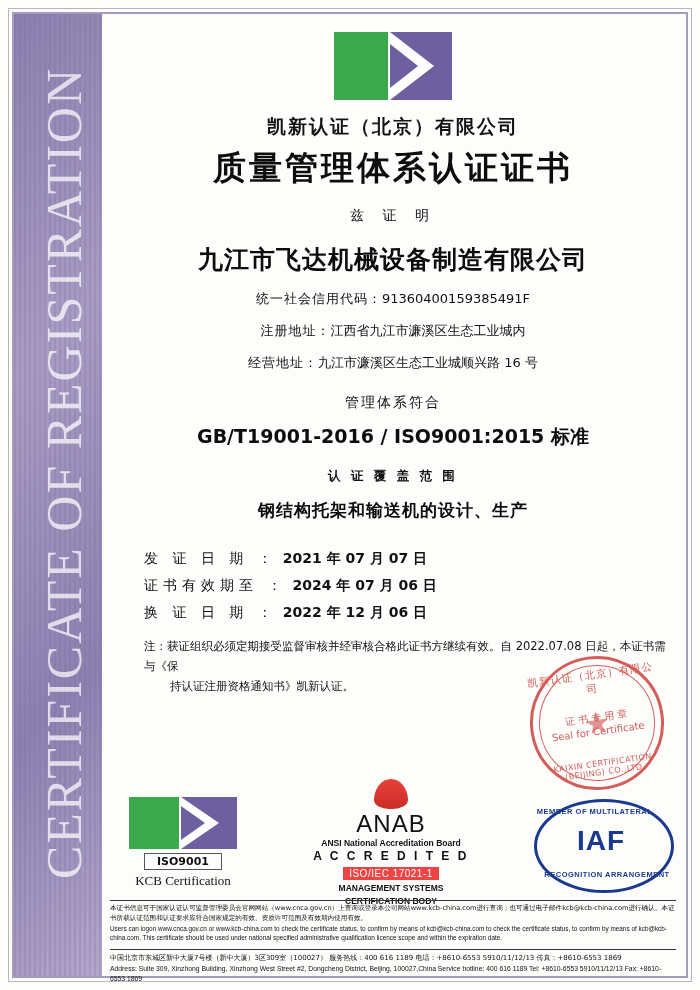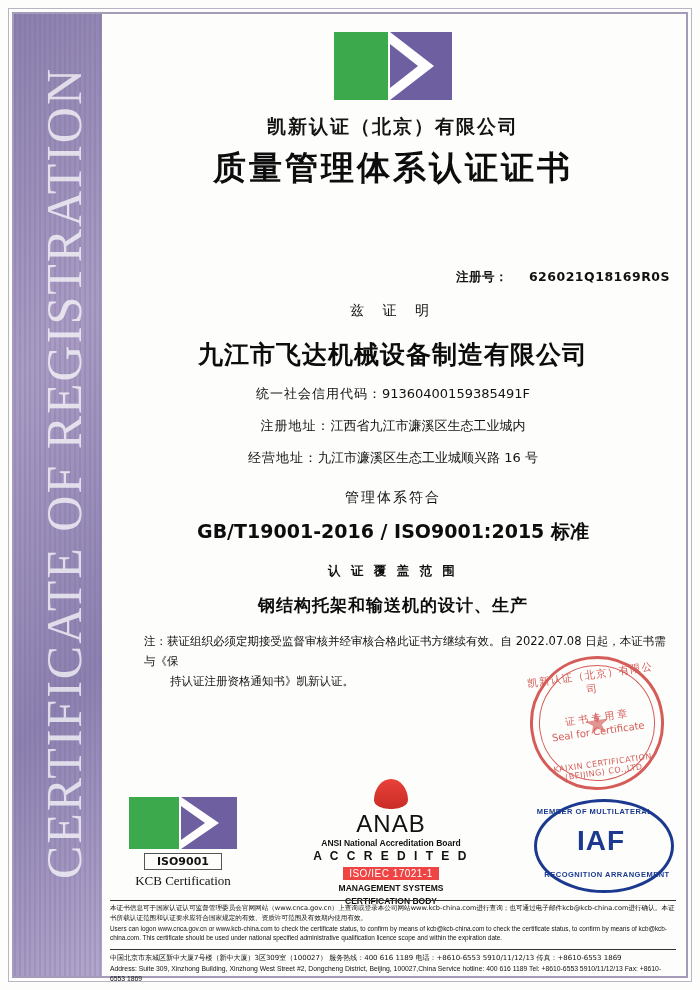--- a/index.html
+++ b/index.html
@@ -286,24 +286,20 @@
     <div class="logo">
       <div class="sq-green"></div>
       <div class="sq-purple"></div>
       <div class="arrow"></div>
       <div class="arrow2"></div>
     </div>
 
     <div class="company-cn">凯新认证（北京）有限公司</div>
     <div class="cert-title">质量管理体系认证证书</div>
 
-    <div class="reg-no">
-      <span>注册号：</span>
-      <span class="val">626021Q18169R0S</span>
-    </div>
 
     <div class="hereby">兹 证 明</div>
 
     <div class="org-name">九江市飞达机械设备制造有限公司</div>
 
     <div class="info-line">
       <span class="lbl">统一社会信用代码：</span><span>91360400159385491F</span>
     </div>
     <div class="info-line">
       <span class="lbl">注册地址：</span><span>江西省九江市濂溪区生态工业城内</span>
@@ -311,20 +307,31 @@
     <div class="info-line">
       <span class="lbl">经营地址：</span><span>九江市濂溪区生态工业城顺兴路 16 号</span>
     </div>
 
     <div class="section-sub">管理体系符合</div>
     <div class="standard">GB/T19001-2016 / ISO9001:2015 标准</div>
 
     <div class="scope-label">认 证 覆 盖 范 围</div>
     <div class="scope-text">钢结构托架和输送机的设计、生产</div>
 
+    <div class="dates">
+      <div class="date-row">
+        <span class="lbl">发 证 日 期 ：</span><span class="val">2021 年 07 月 07 日</span>
+      </div>
+      <div class="date-row">
+        <span class="lbl">证书有效期至 ：</span><span class="val">2024 年 07 月 06 日</span>
+      </div>
+      <div class="date-row">
+        <span class="lbl">换 证 日 期 ：</span><span class="val">2022 年 12 月 06 日</span>
+      </div>
+    </div>
 
     <div class="note">
       <span>注：获证组织必须定期接受监督审核并经审核合格此证书方继续有效。自 2022.07.08 日起，本证书需与《保</span>
       <span class="ind">持认证注册资格通知书》凯新认证。</span>
     </div>
 
   </div>
 
   <div class="seal">
     <div class="ring"></div>

